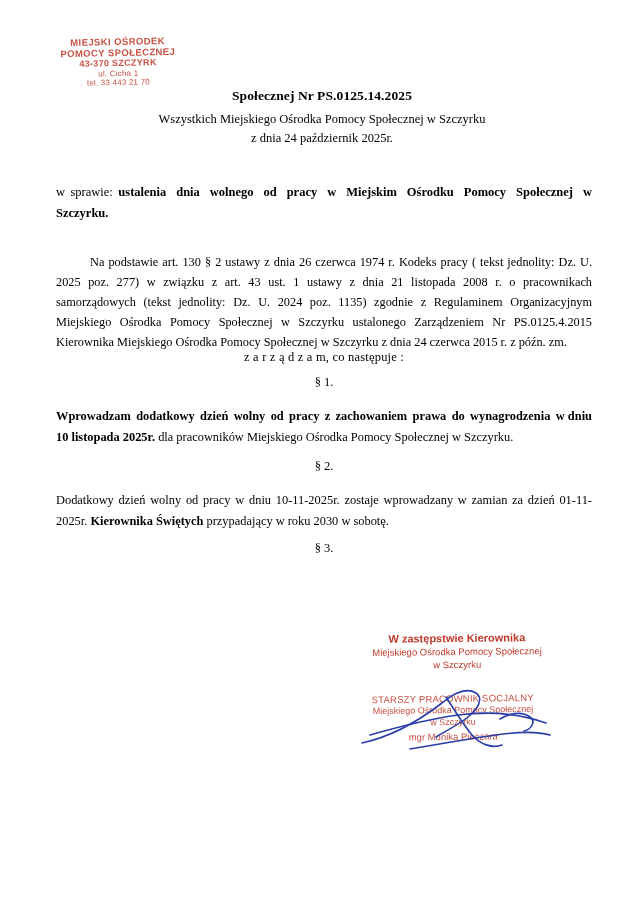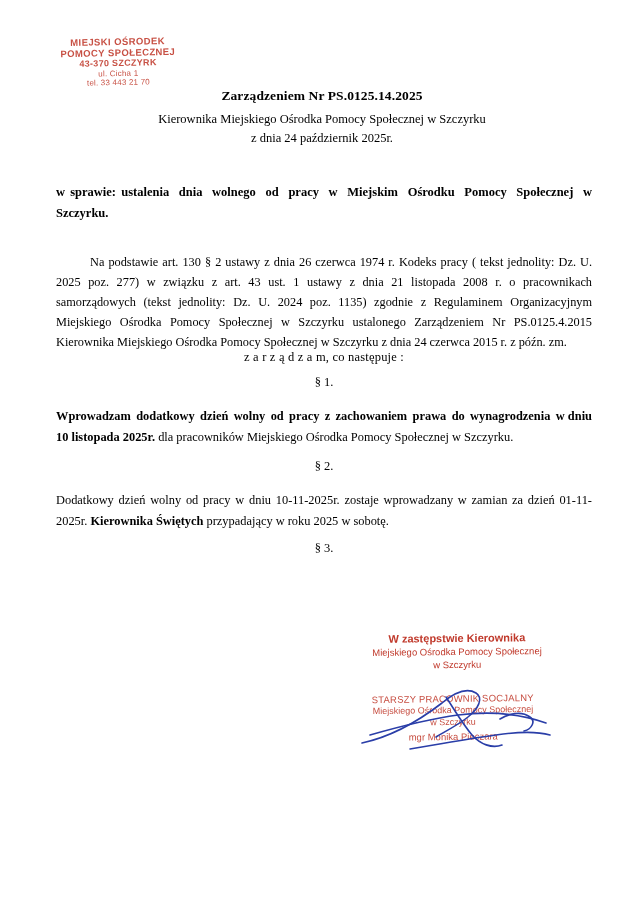--- a/index.html
+++ b/index.html
@@ -85,21 +85,21 @@
   .subject {
     position: absolute;
     left: 56px;
     right: 52px;
     top: 182px;
     font-size: 12.5px;
     font-weight: bold;
     line-height: 1.65;
     text-align: justify;
   }
-  .subject .lead { font-weight: bold; }
+  .subject .lead { font-weight: normal; }
 
   .legal {
     position: absolute;
     left: 56px;
     right: 52px;
     top: 237px;
     font-size: 12.3px;
     line-height: 1.62;
     text-align: justify;
     text-indent: 34px;
@@ -202,44 +202,44 @@
 <div class="page">
 
   <div class="stamp-header">
     <div class="l1">MIEJSKI OŚRODEK</div>
     <div class="l2">POMOCY SPOŁECZNEJ</div>
     <div class="l3">43-370 SZCZYRK</div>
     <div class="l4">ul. Cicha 1</div>
     <div class="l5">tel. 33 443 21 70</div>
   </div>
 
-  <div class="doc-title">Zarządzeniem Nr PS.0125.14.2025</div>
+  <div class="doc-title">Społecznej Nr PS.0125.14.2025</div>
 
   <div class="doc-subtitle">
-    <span class="ln">Kierownika Miejskiego Ośrodka Pomocy Społecznej w Szczyrku</span>
+    <span class="ln">Wszystkich Miejskiego Ośrodka Pomocy Społecznej w Szczyrku</span>
     <span class="ln">z dnia 24 październik 2025r.</span>
   </div>
 
   <div class="subject">
     <span class="lead">w sprawie:</span>
     <span class="wider">ustalenia dnia  wolnego od pracy w Miejskim Ośrodku Pomocy Społecznej w Szczyrku.</span>
   </div>
 
   <div class="legal">Na podstawie art. 130 § 2 ustawy z dnia 26 czerwca 1974 r. Kodeks pracy ( tekst jednolity: Dz. U. 2025 poz. 277) w związku z art. 43 ust. 1 ustawy z dnia 21 listopada 2008 r. o pracownikach samorządowych (tekst jednolity: Dz. U. 2024 poz. 1135) zgodnie z Regulaminem Organizacyjnym Miejskiego Ośrodka Pomocy Społecznej w Szczyrku ustalonego Zarządzeniem Nr PS.0125.4.2015 Kierownika Miejskiego Ośrodka Pomocy Społecznej w Szczyrku z dnia 24 czerwca 2015 r. z późn. zm.</div>
 
   <div class="order-line">z a r z ą d z a m,  co następuje :</div>
 
   <div class="par-mark" id="par1">§ 1.</div>
   <div class="para" id="body1">
     <span class="wide">Wprowadzam  dodatkowy  dzień wolny  od pracy  z zachowaniem prawa  do wynagrodzenia </span><span class="b">w dniu  10  listopada  2025r.</span><span>   dla pracowników Miejskiego Ośrodka Pomocy Społecznej w Szczyrku.</span>
   </div>
 
   <div class="par-mark" id="par2">§ 2.</div>
   <div class="para" id="body2">
-    <span>Dodatkowy dzień wolny  od pracy w dniu 10-11-2025r. zostaje wprowadzany w zamian za dzień 01-11-2025r. </span><span class="b">Kierownika Świętych</span><span> przypadający w roku 2025 w sobotę.</span>
+    <span>Dodatkowy dzień wolny  od pracy w dniu 10-11-2025r. zostaje wprowadzany w zamian za dzień 01-11-2025r. </span><span class="b">Kierownika Świętych</span><span> przypadający w roku 2030 w sobotę.</span>
   </div>
 
   <div class="par-mark" id="par3">§ 3.</div>
 
   <div class="sig-area">
 
     <div class="sig-red-1">
       <div class="r1">W zastępstwie Kierownika</div>
       <div class="r2">Miejskiego Ośrodka Pomocy Społecznej</div>
       <div class="r3">w Szczyrku</div>

